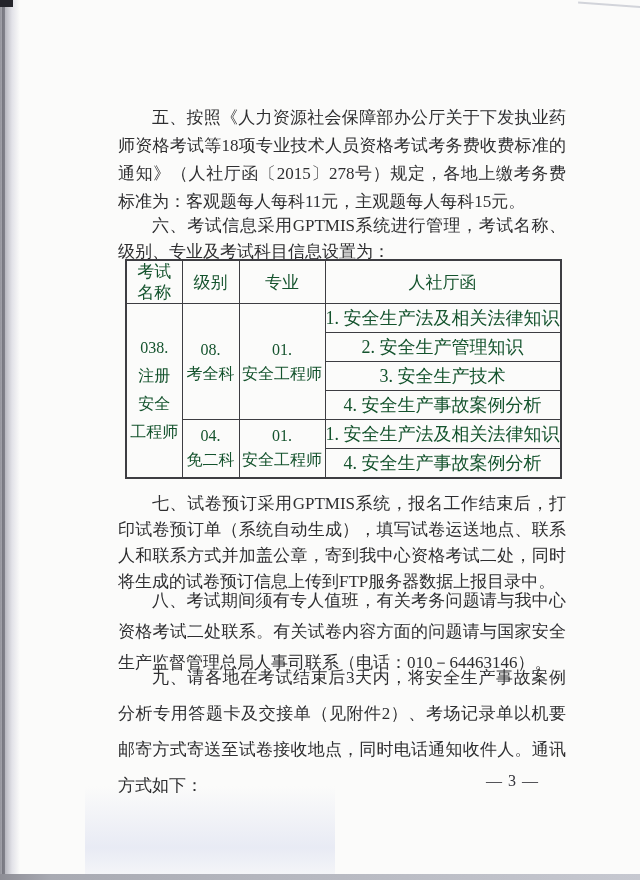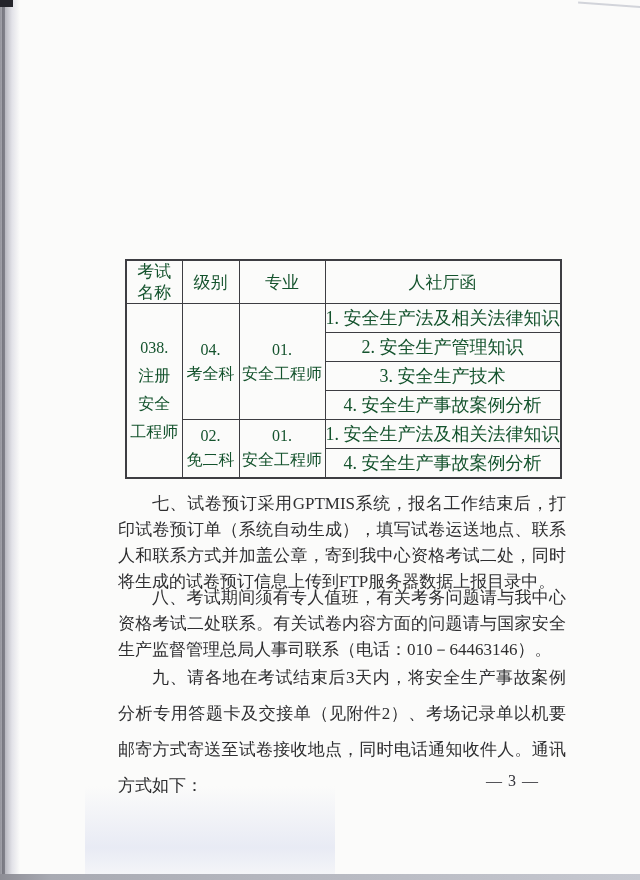--- a/index.html
+++ b/index.html
@@ -46,21 +46,21 @@
   .para {
     position:absolute; left:118px; width:448px;
     font-size:17px; line-height:28px;
     text-align:justify; text-justify:inter-ideograph;
     text-indent:2em;
     color:#2e2e30;
   }
   .p5 { top:104px; line-height:28px; }
   .p6 { top:213px; line-height:26px; }
   .p7 { top:491px; line-height:26px; }
-  .p8 { top:585px; line-height:26px; }
+  .p8 { top:585px; line-height:31px; }
   .p9 { top:660px; line-height:36px; }
   .p10 { top:736px; line-height:26px; text-align:left; }
 
   
   .exam-table {
     position:absolute; left:125px; top:259px;
     border-collapse:collapse; table-layout:fixed;
     font-size:16px; color:#14532d;
     border:2px solid #3d3d42;
   }
@@ -91,20 +91,22 @@
 
 <div class="page">
 
   <div class="scan-left-band"></div>
   <div class="scan-left-line"></div>
   <div class="scan-corner-tl"></div>
   <div class="scan-bl-patch"></div>
   <div class="scan-bottom-band"></div>
   <div class="scan-tr-line"></div>
 
+  <p class="para p5">五、按照《人力资源社会保障部办公厅关于下发执业药师资格考试等18项专业技术人员资格考试考务费收费标准的通知》（人社厅函〔2015〕278号）规定，各地上缴考务费标准为：客观题每人每科11元，主观题每人每科15元。</p>
+  <p class="para p6">六、考试信息采用GPTMIS系统进行管理，考试名称、级别、专业及考试科目信息设置为：</p>
 
   <table class="exam-table">
     <colgroup>
       <col style="width:56px">
       <col style="width:57px">
       <col style="width:86px">
       <col style="width:226px">
     </colgroup>
     <thead>
       <tr>
@@ -114,37 +116,37 @@
         <th class="th-head">专业</th>
         <th class="th-head">人社厅函</th>
       </tr>
     </thead>
     <tbody>
       <tr>
         <td class="cell-pre cell-exam-name" rowspan="6">038.
 注册
 安全
 工程师</td>
-        <td class="cell-pre" rowspan="4">04.
+        <td class="cell-pre" rowspan="4">08.
 考全科</td>
         <td class="cell-pre" rowspan="4">01.
 安全工程师</td>
         <td class="cell-subject">1. 安全生产法及相关法律知识</td>
       </tr>
       <tr>
         <td class="cell-subject">2. 安全生产管理知识</td>
       </tr>
       <tr>
         <td class="cell-subject">3. 安全生产技术</td>
       </tr>
       <tr>
         <td class="cell-subject">4. 安全生产事故案例分析</td>
       </tr>
       <tr>
-        <td class="cell-pre" rowspan="2">02.
+        <td class="cell-pre" rowspan="2">04.
 免二科</td>
         <td class="cell-pre" rowspan="2">01.
 安全工程师</td>
         <td class="cell-subject">1. 安全生产法及相关法律知识</td>
       </tr>
       <tr>
         <td class="cell-subject">4. 安全生产事故案例分析</td>
       </tr>
     </tbody>
   </table>

